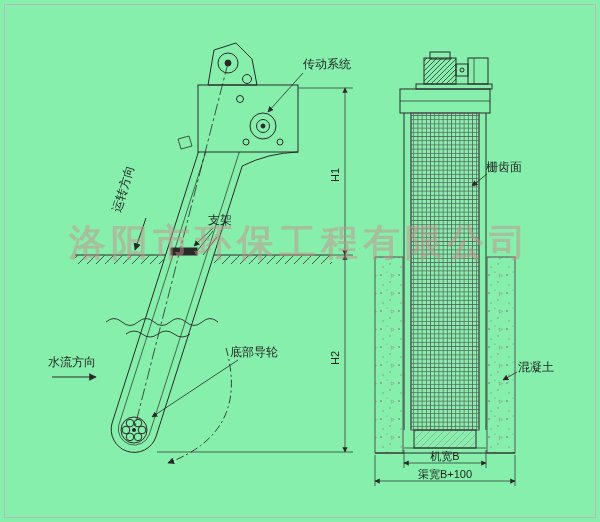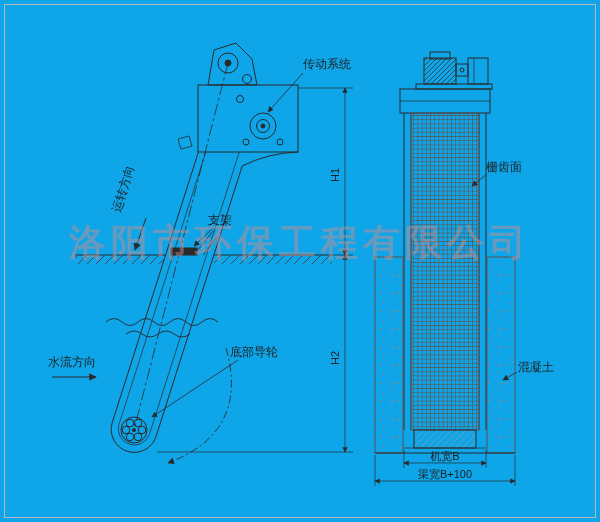--- a/index.html
+++ b/index.html
@@ -1,17 +1,17 @@
 <!DOCTYPE html>
 <html><head>
 <meta charset="utf-8">
 <style>
   html,body{margin:0;padding:0;background:#fff;}
   body{font-family:"Liberation Sans","DejaVu Sans",sans-serif;}
-  .stage{position:relative;width:600px;height:522px;background:#0ea5e9;overflow:hidden;}
+  .stage{position:relative;width:600px;height:522px;background:#86efac;overflow:hidden;}
   svg{position:absolute;left:0;top:0;}
   text{fill:#1f1f1f;}
   .lbl{font-size:12px;}
   .dim{font-size:11px;}
   .wm{font-size:37px;letter-spacing:5px;fill:#c98f8d;opacity:.48;font-weight:bold;}
 </style>
 </head>
 <body>
 
 <div class="stage">

